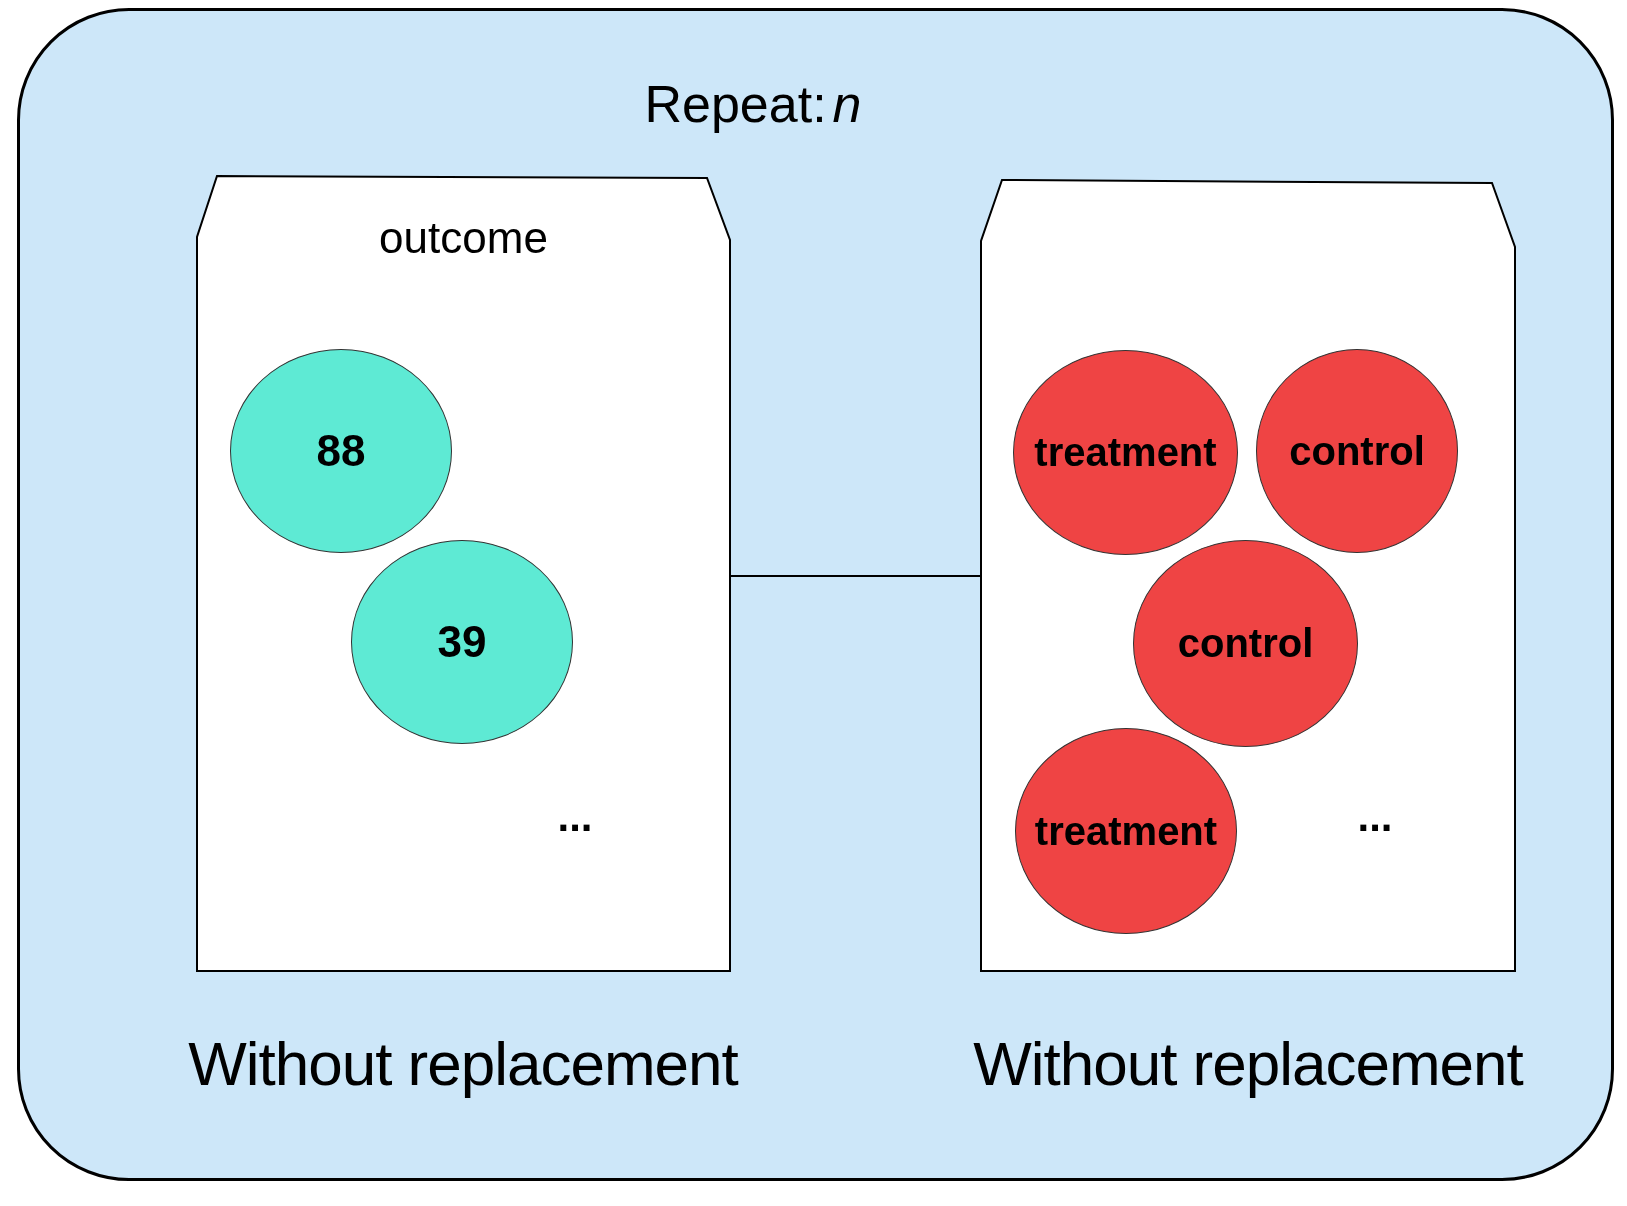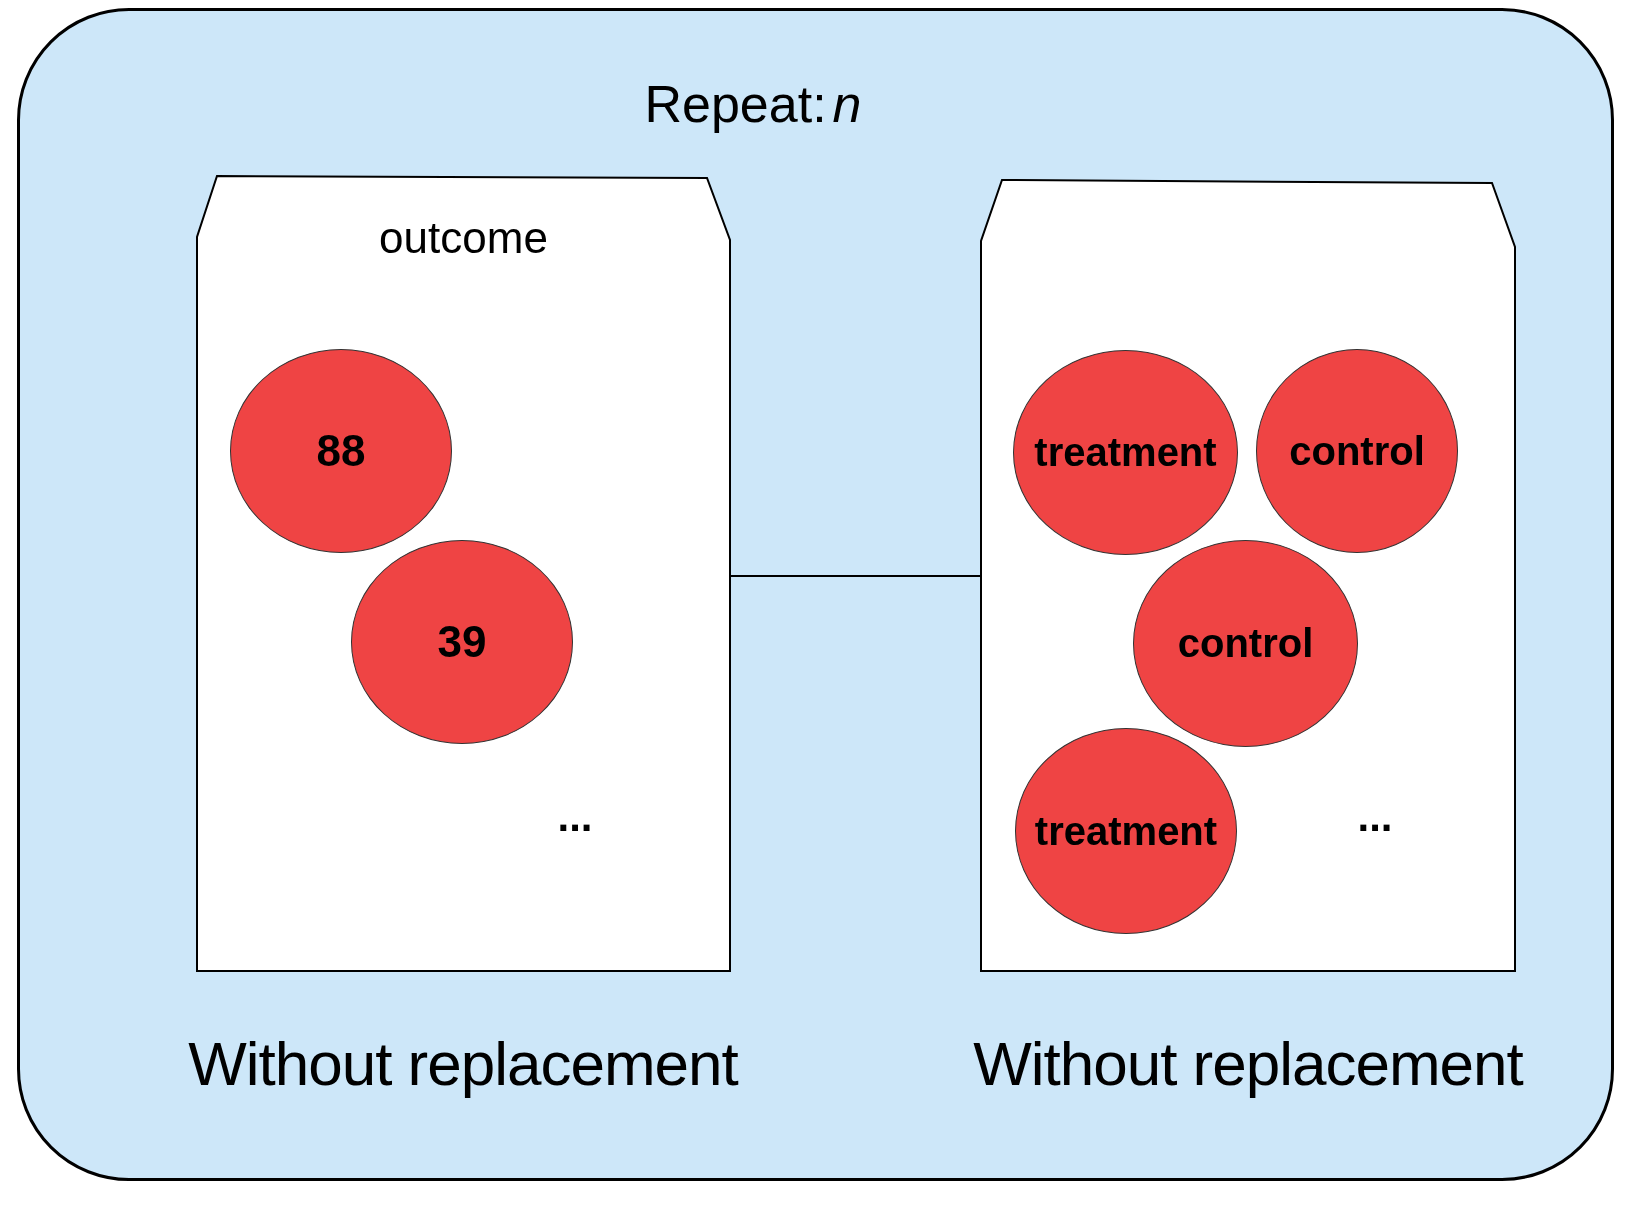--- a/index.html
+++ b/index.html
@@ -40,21 +40,21 @@
     font-size:44px;line-height:1;color:#000;
   }
   .ball{
     position:absolute;
     border-radius:50%;
     border:1.5px solid #333;
     box-sizing:border-box;
     display:flex;align-items:center;justify-content:center;
     color:#000;font-weight:bold;
   }
-  .ball.yellow{background:#ef4444;font-size:44px;}
+  .ball.yellow{background:#5eead4;font-size:44px;}
   .ball.green{background:#ef4444;font-size:40px;}
   .dots{
     position:absolute;
     width:80px;
     text-align:center;
     font-size:42px;font-weight:bold;color:#000;line-height:1;
   }
   .caption{
     position:absolute;
     width:620px;

